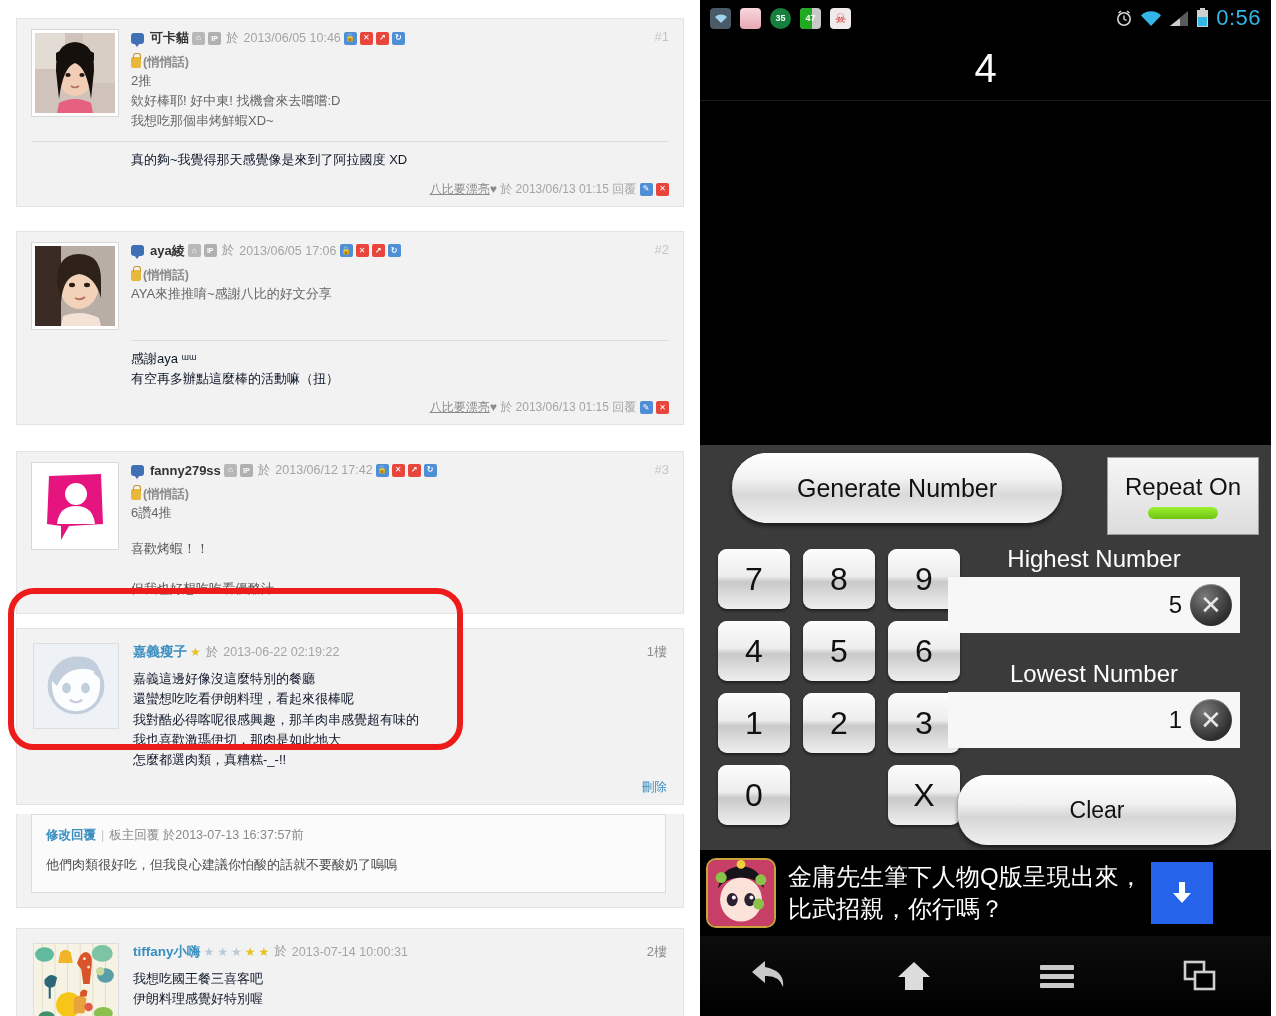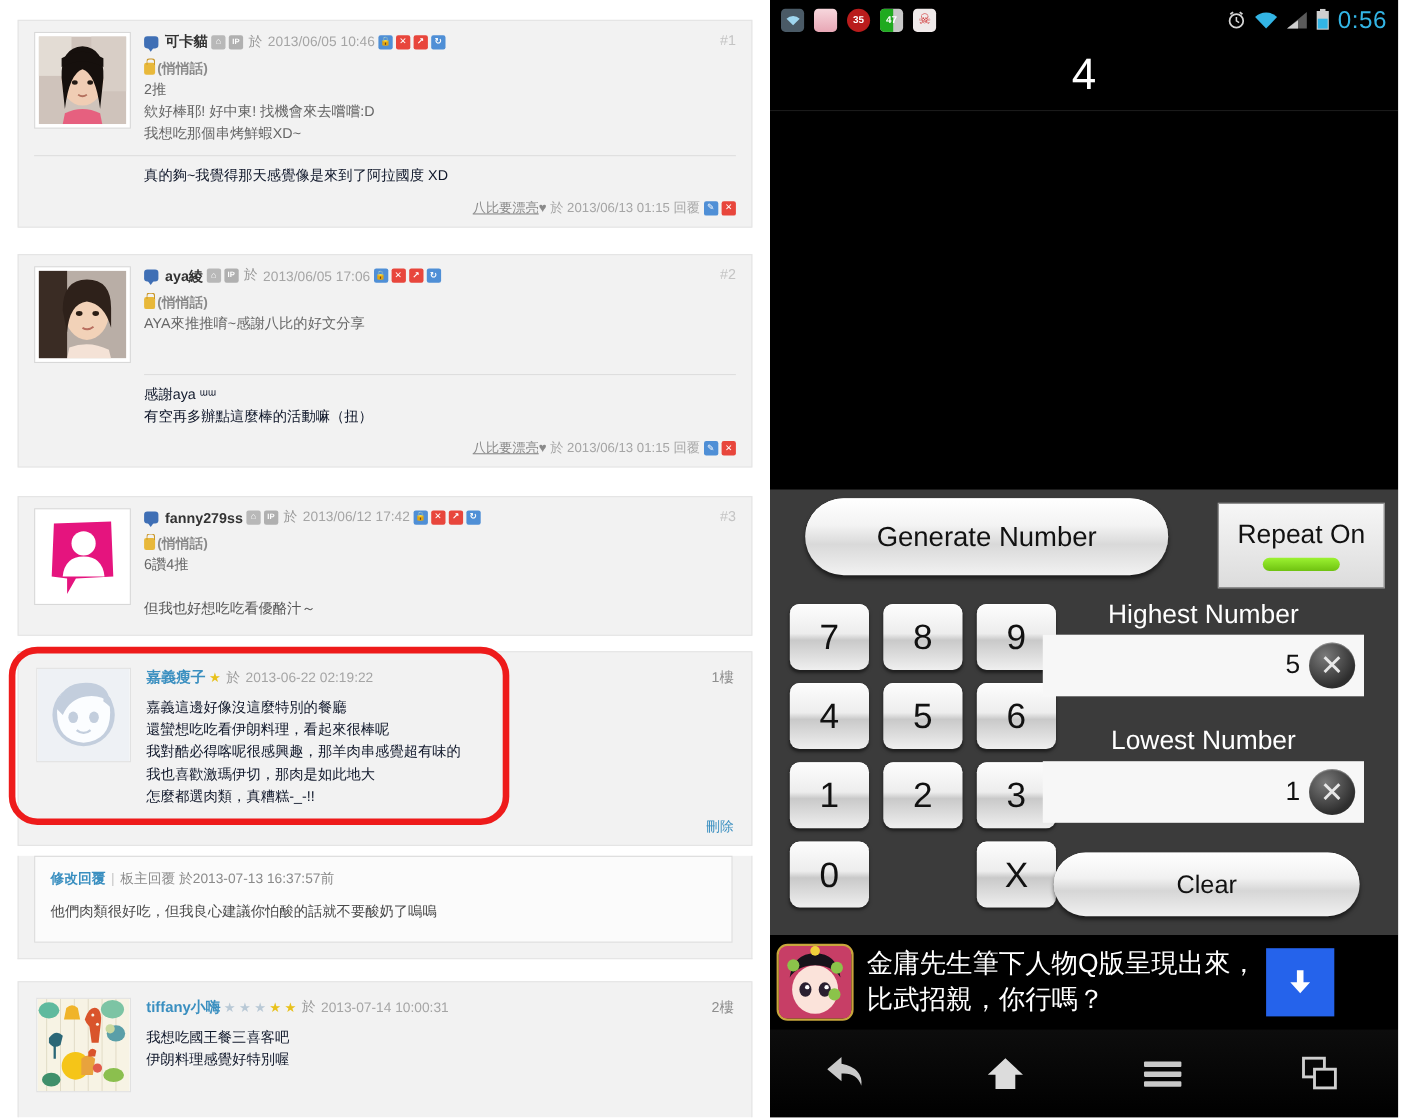--- a/index.html
+++ b/index.html
@@ -215,21 +215,21 @@
   }
   .field-val { font-size: 24px; color: #111; }
   .clear-x {
     width: 42px; height: 42px; border-radius: 50%;
     background: radial-gradient(circle at 35% 30%, #7a7a7a, #2e2e2e 70%);
     display: flex; align-items: center; justify-content: center;
     color: #e8e8e8; font-size: 26px; font-weight: bold; cursor: pointer;
     box-shadow: inset 0 1px 1px rgba(255,255,255,.35);
   }
   .clear-btn {
-    position: absolute; left: 258px; top: 330px; width: 278px; height: 58px;
+    position: absolute; left: 258px; top: 330px; width: 278px; height: 70px;
     border-radius: 29px;
     background: linear-gradient(#ffffff 0%, #f1f1f1 40%, #d6d6d6 60%, #f0f0f0 100%);
     box-shadow: 0 3px 4px rgba(0,0,0,.55), inset 0 1px 0 #fff;
     display: flex; align-items: center; justify-content: center;
     font-size: 23px; color: #111; cursor: pointer;
   }
 
   #ad {
     position: absolute; left: 0; top: 850px; width: 571px; height: 86px;
     background: #000; display: flex; align-items: center; padding: 0 6px;
@@ -393,20 +393,21 @@
             <span class="dt">2013/06/12 17:42</span>
             <span class="ic ic-sq ic-lock2">🔒</span>
             <span class="ic ic-sq ic-x">✕</span>
             <span class="ic ic-sq ic-arr">↗</span>
             <span class="ic ic-sq ic-ref">↻</span>
           </div>
           <div class="lock-line">
             <span class="lock-glyph"></span><span class="secret">(悄悄話)</span>
           </div>
           <div class="txt">6讚4推</div>
+          <div class="txt mid" style="margin-top:16px;">喜歡烤蝦！！</div>
           <div class="txt mid" style="margin-top:20px;">但我也好想吃吃看優酪汁～</div>
         </div>
       </div>
     </div>
 
     <div class="cmt" style="margin-top:14px;padding-bottom:34px;">
       <div class="floor floor-dark" style="right:16px;top:14px;">1樓</div>
       <div class="cmt-inner">
         <div class="cmt-av">
           <svg viewBox="0 0 80 80" width="100%" height="100%">
@@ -508,21 +509,21 @@
   <div id="phone">
 
     <div id="statusbar">
       <div class="sb-left">
         <span class="sb-ico" style="background:#4a5a66;display:flex;align-items:center;justify-content:center;">
           <svg width="14" height="11" viewBox="0 0 14 11">
               <path d="M7 10 L1 4 A8.5 8.5 0 0 1 13 4 Z" fill="#9fd6ef"></path>
             </svg>
         </span>
         <span class="sb-ico" style="background:linear-gradient(#f7d7dd,#e8a7b5);"></span>
-        <span class="sb-ico" style="background:#b91c1c;border-radius:50%;display:flex;align-items:center;justify-content:center;color:#fff;font-size:9px;font-weight:bold;">35</span>
+        <span class="sb-ico" style="background:#15803d;border-radius:50%;display:flex;align-items:center;justify-content:center;color:#fff;font-size:9px;font-weight:bold;">35</span>
         <span class="sb-ico" style="background:#c8c8c8;display:flex;align-items:center;justify-content:center;color:#fff;font-size:9px;font-weight:bold;overflow:hidden;">
           <span style="position:absolute;left:0;top:0;bottom:0;width:55%;background:#1faa1f;"></span>
           <span style="position:relative;">47</span>
         </span>
         <span class="sb-ico" style="background:#f0eaea;display:flex;align-items:center;justify-content:center;color:#cc2222;font-size:13px;font-weight:bold;">☠</span>
       </div>
       <div class="sb-right">
         <svg width="18" height="18" viewBox="0 0 18 18">
           <circle cx="9" cy="10" r="6.2" fill="none" stroke="#d5d5d5" stroke-width="1.6"></circle>
           <path d="M9 6.5 L9 10 L11.5 11.5" stroke="#d5d5d5" stroke-width="1.4" fill="none"></path>

